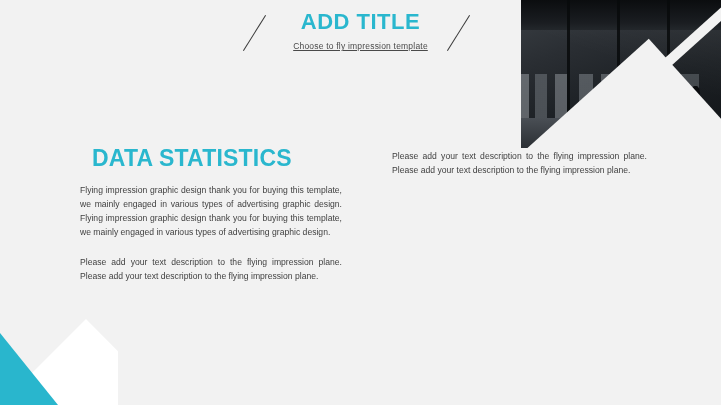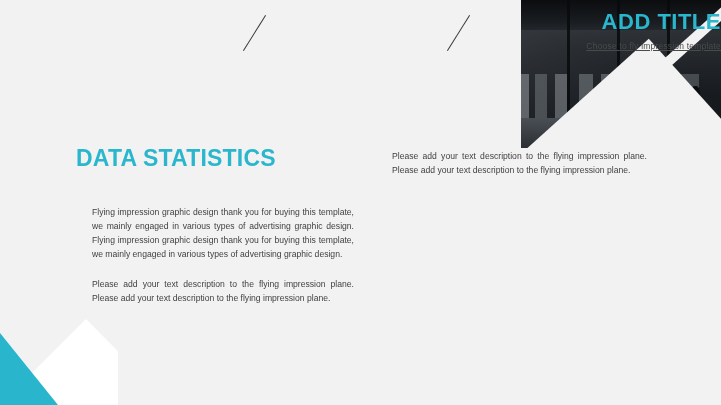--- a/index.html
+++ b/index.html
@@ -143,21 +143,21 @@
     left: -70px;
     transform: rotate(-42deg);
   }
 
   
   .header {
     position: absolute;
     top: 10px;
     left: 0;
     right: 0;
-    text-align: right;
+    text-align: center;
   }
   .title-main {
     color: #2ab7ce;
     font-size: 22px;
     font-weight: bold;
     letter-spacing: 0.5px;
     line-height: 1.1;
     margin: 0;
   }
   .title-sub {
@@ -179,38 +179,37 @@
     transform: rotate(32deg);
   }
   .rule-right {
     right: 262px;
     transform: rotate(32deg);
   }
 
   
   .heading {
     position: absolute;
-    left: 76px;
+    left: 92px;
     top: 145px;
     color: #2ab7ce;
     font-size: 23px;
     font-weight: bold;
     letter-spacing: 0.2px;
     margin: 0;
   }
   .col-left {
     position: absolute;
-    left: 92px;
+    left: 80px;
     top: 184px;
     width: 262px;
     color: #3f3f3f;
     font-size: 8.6px;
     line-height: 1.62;
     text-align: justify;
-    margin-top: 22px;
   }
   .col-left p { margin: 0; }
   .col-left p + p { margin-top: 16px; }
   .col-right {
     position: absolute;
     left: 392px;
     top: 150px;
     width: 255px;
     color: #3f3f3f;
     font-size: 8.6px;

